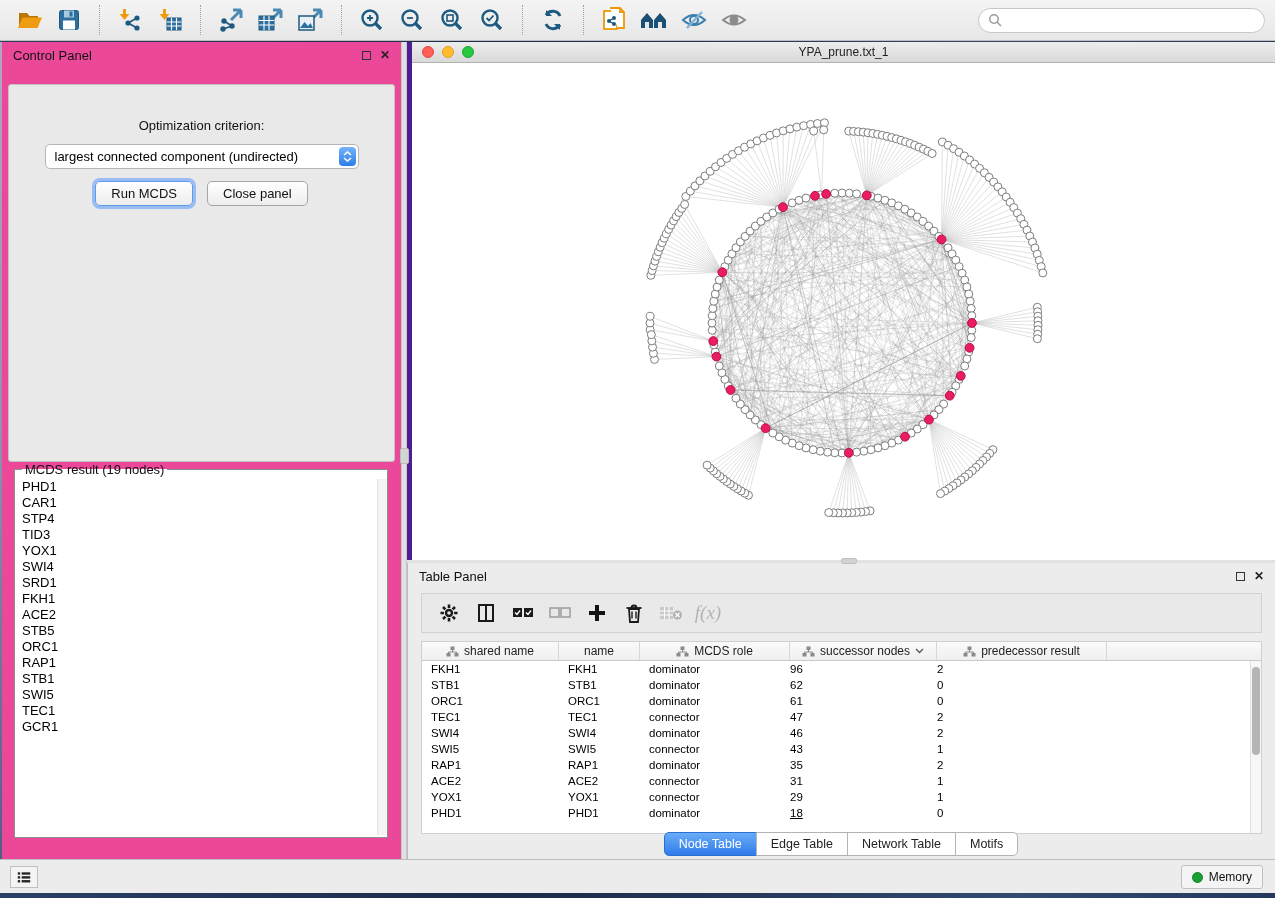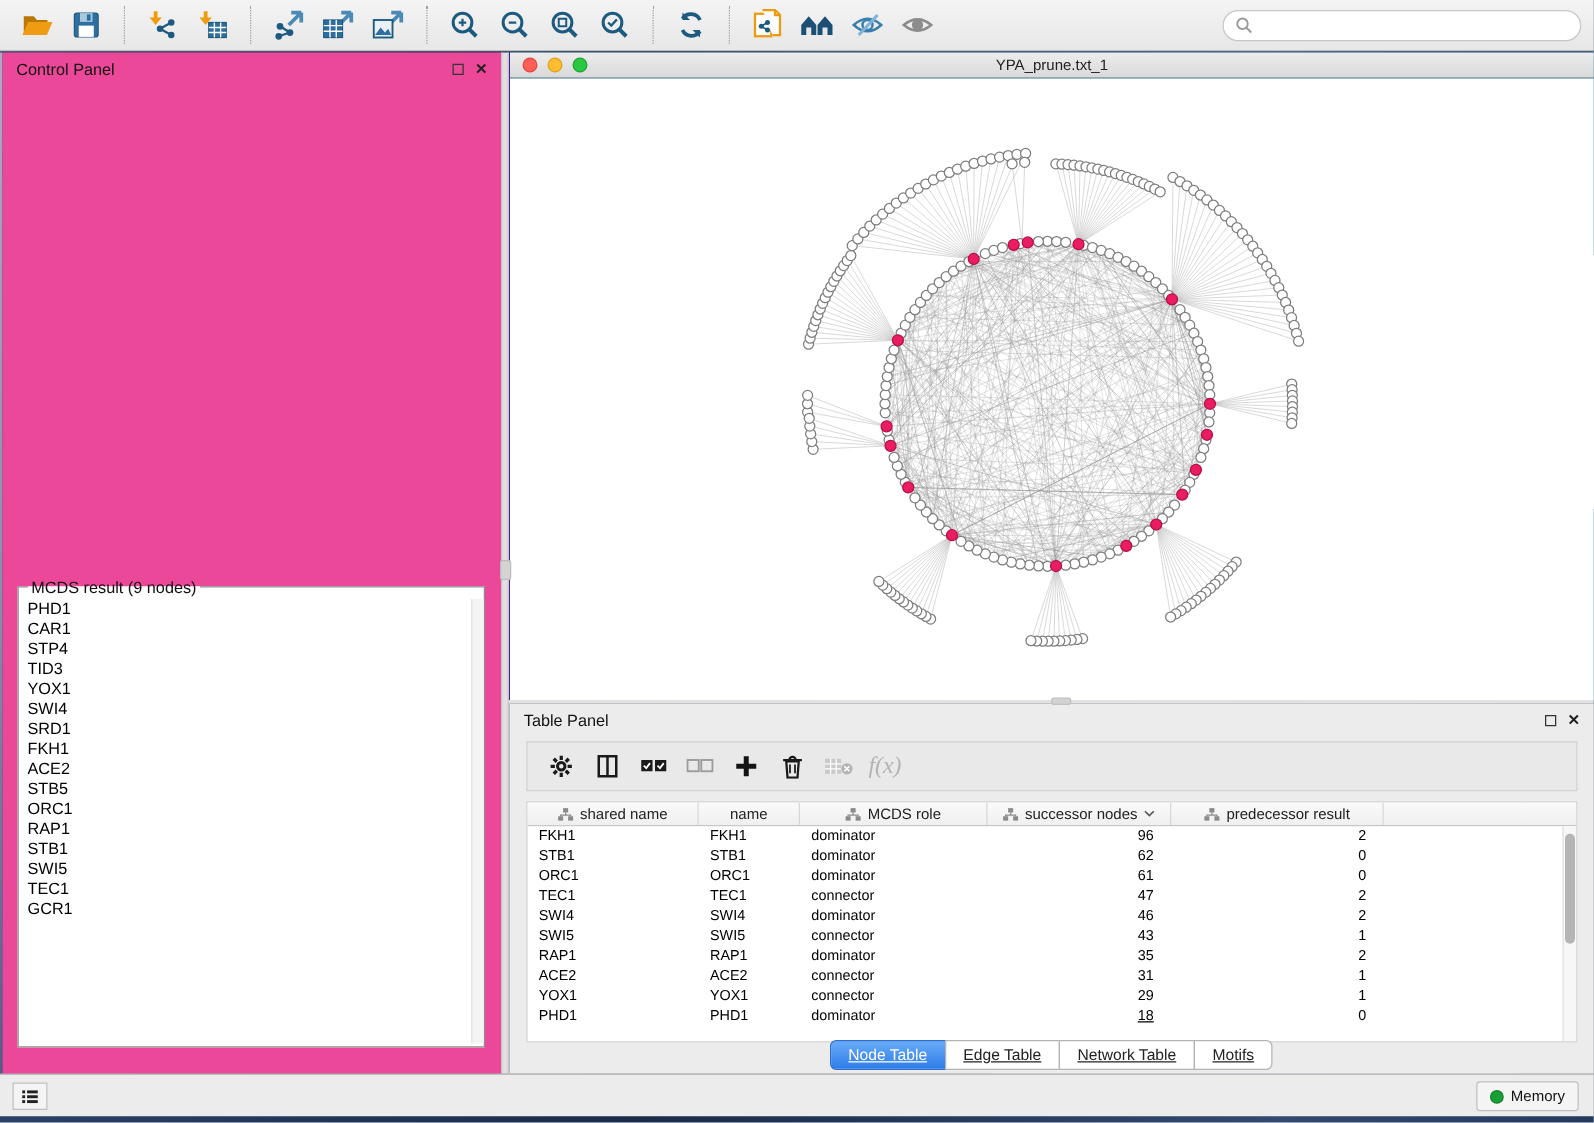--- a/index.html
+++ b/index.html
@@ -58,22 +58,22 @@
   .mcds-scroll{position:absolute;right:0;top:0;bottom:0;width:10px;background:#f4f4f4;
     border-left:1px solid #e2e2e2;}
 
   
   #v-divider{position:absolute;left:401px;top:42px;width:6px;bottom:39px;background:#e0e0e0;
     border-left:1px solid #c9c9c9;border-right:1px solid #c9c9c9;z-index:3;}
   #v-divider .grip{position:absolute;left:-2px;top:406px;width:9px;height:16px;background:#d4d4d4;
     border:1px solid #bdbdbd;border-radius:2px;}
 
   
-  #network-window{position:absolute;left:407px;top:42px;right:0;height:518px;background:#0369a1;
-    border-left:1px solid #4c1d95;}
+  #network-window{position:absolute;left:407px;top:42px;right:0;height:518px;background:#7dd3fc;
+    border-left:5px solid #4c1d95;}
   .net-titlebar{height:21px;background:linear-gradient(#ededed,#d9d9d9);
     border-bottom:1px solid #b2b2b2;position:relative;display:flex;align-items:center;justify-content:center;}
   .lights{position:absolute;left:10px;top:0;bottom:0;display:flex;align-items:center;gap:8px;}
   .light{width:12px;height:12px;border-radius:50%;}
   .light.red{background:#ff5f57;border:1px solid #e2463f;}
   .light.yellow{background:#febc2e;border:1px solid #dfa023;}
   .light.green{background:#28c840;border:1px solid #1ea433;}
   .net-title{font-size:12px;color:#222;}
   #net-canvas{position:absolute;left:0;right:0;top:21px;bottom:0;background:#fff;overflow:hidden;}
 
@@ -90,27 +90,27 @@
   .fx{font-family:"Liberation Serif", serif;font-style:italic;font-size:19px;color:#b3b3b3;}
   .tp-table{position:absolute;left:13px;right:13px;top:78px;height:193px;background:#fff;
     border:1px solid #cfcfcf;overflow:hidden;}
   .thead{display:flex;height:19px;background:linear-gradient(#fafafa,#efefef);
     border-bottom:1px solid #c9c9c9;}
   .th{display:flex;align-items:center;justify-content:center;gap:5px;font-size:12px;color:#222;
     border-right:1px solid #d7d7d7;overflow:hidden;white-space:nowrap;cursor:pointer;}
   .tr{display:flex;height:16px;align-items:center;}
   .td{font-size:11.5px;color:#000;overflow:hidden;white-space:nowrap;}
   .td.left{padding-left:9px;text-align:left;}
-  .td.right{padding-right:14px;text-align:right;}
+  .td.right{padding-right:14px;text-align:left;}
   .tscroll{position:absolute;right:0;top:19px;bottom:0;width:11px;background:#f7f7f7;
     border-left:1px solid #e0e0e0;}
   .tscroll .thumb{position:absolute;left:1px;right:1px;top:6px;height:88px;background:#b5b5b5;border-radius:5px;}
   .tp-tabs{position:absolute;left:0;right:0;bottom:3px;display:flex;justify-content:center;}
   .tp-tab{padding:4px 14px;font-size:12.5px;color:#222;background:#fff;
-    border:1px solid #b3b3b3;margin-left:-1px;cursor:pointer;text-decoration:underline;}
+    border:1px solid #b3b3b3;margin-left:-1px;cursor:pointer;}
   .tp-tab:first-child{border-radius:5px 0 0 5px;}
   .tp-tab:last-child{border-radius:0 5px 5px 0;}
   .tp-tab.active{background:linear-gradient(#69acf8,#2e7ce9);color:#fff;border-color:#2a6fd2;}
 
   
   #status-bar{position:absolute;left:0;right:0;bottom:5px;height:34px;background:#ececec;
     border-top:1px solid #bdbdbd;z-index:4;}
   .menu-btn{position:absolute;left:10px;top:6px;width:28px;height:22px;background:#f4f4f4;
     border:1px solid #c0c0c0;display:flex;align-items:center;justify-content:center;cursor:pointer;}
   .memory-btn{position:absolute;right:12px;top:5px;height:24px;background:#f4f4f4;
@@ -260,22 +260,40 @@
 </div>
 
 <div id="control-panel">
   <div class="panel-title-row">
     <span>Control Panel</span>
     <span class="win-buttons">
       <span class="win-float"></span>
       <span class="win-close">✕</span>
     </span>
   </div>
+  <div class="cp-panel">
+    <div class="opt-label">Optimization criterion:</div>
+    <div class="select">
+      <span>largest connected component (undirected)</span>
+      <span class="stepper">
+        <svg width="9" height="5" viewBox="0 0 9 5">
+            <path d="M1 4 L4.5 1 L8 4" fill="none" stroke="#fff" stroke-width="1.6"></path>
+          </svg>
+        <svg width="9" height="5" viewBox="0 0 9 5">
+            <path d="M1 1 L4.5 4 L8 1" fill="none" stroke="#fff" stroke-width="1.6"></path>
+          </svg>
+      </span>
+    </div>
+    <div class="btn-row">
+      <button class="mac-btn focused">Run MCDS</button>
+      <button class="mac-btn">Close panel</button>
+    </div>
+  </div>
   <fieldset class="mcds">
-    <legend>MCDS result (9 nodes)</legend>
+    <legend>MCDS result (19 nodes)</legend>
     <div class="mcds-list" id="mcds-list">
       <div class="mcds-scroll"></div>
     <div>PHD1</div>
         <div>CAR1</div>
         <div>STP4</div>
         <div>TID3</div>
         <div>YOX1</div>
         <div>SWI4</div>
         <div>SRD1</div>
         <div>FKH1</div>

